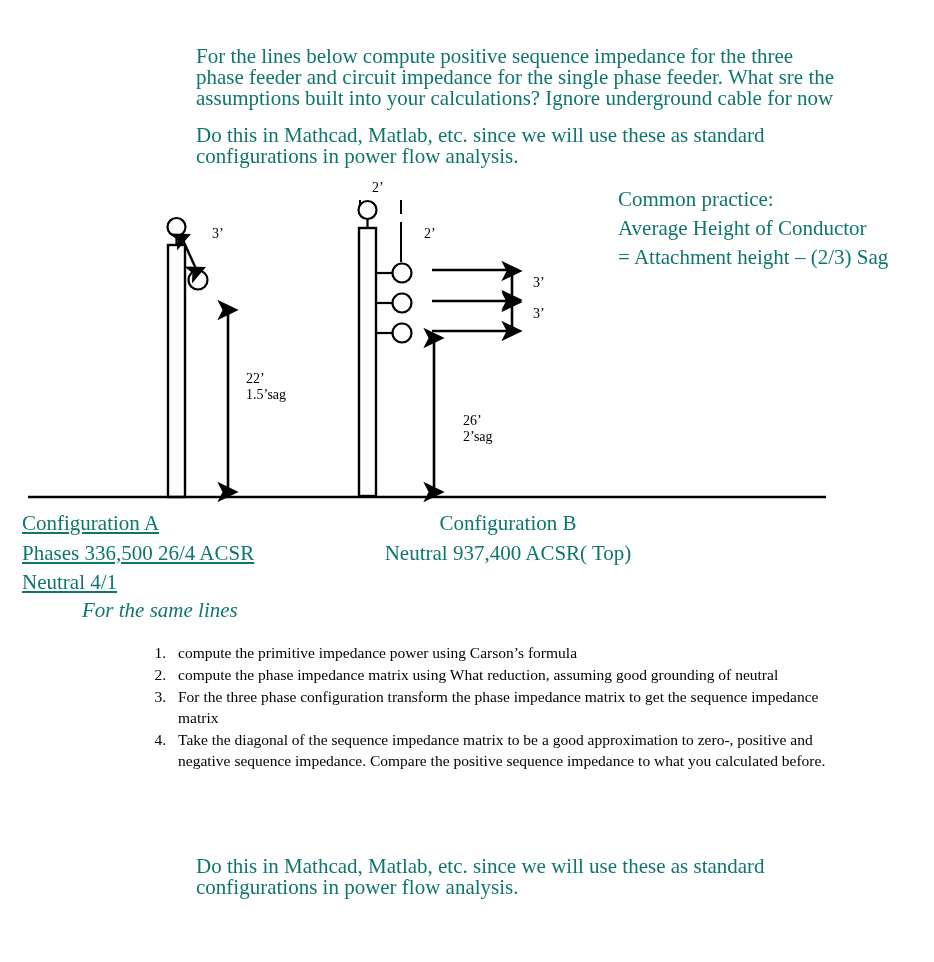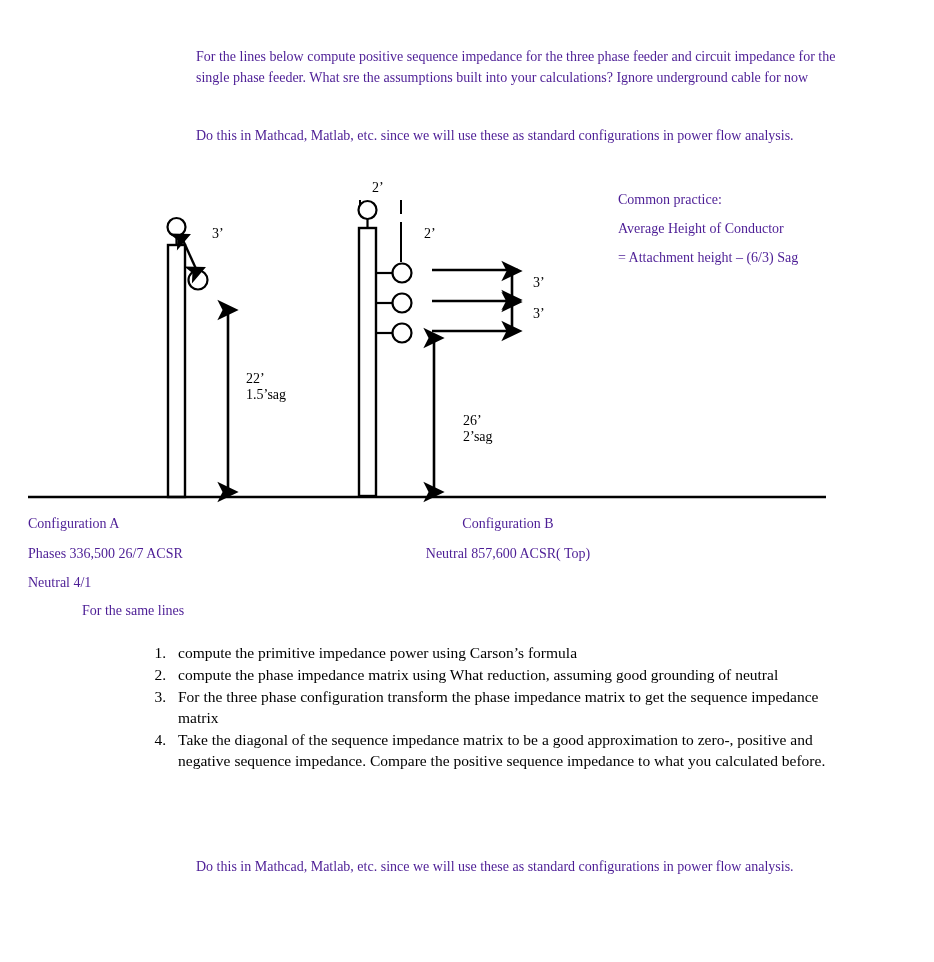--- a/index.html
+++ b/index.html
@@ -15,23 +15,23 @@
     font-family: "Liberation Serif", "DejaVu Serif", serif;
     color: #000000;
     overflow: hidden;
   }
   .page {
     position: absolute;
     inset: 0;
   }
   .para {
     position: absolute;
-    font-size: 14px;
+    font-size: 21px;
     line-height: 21px;
-    color: #4c1d95;
+    color: #0f766e;
   }
   .para p { margin: 0; }
   .para p + p { margin-top: 8px; }
 
   
   #intro-para-1 { left: 196px; top: 46px; width: 640px; }
   #intro-para-2 { left: 196px; top: 125px; width: 640px; }
 
   
   #common-practice-note { left: 618px; top: 189px; width: 300px; }
@@ -40,26 +40,26 @@
   #figure {
     position: absolute;
     left: 0px;
     top: 170px;
     width: 934px;
     height: 340px;
   }
   #figure svg { display: block; }
 
   
-  #config-a-caption { left: 28px; top: 513px; width: 300px; }
+  #config-a-caption { left: 22px; top: 513px; width: 300px; text-decoration: underline; }
   #config-b-caption { left: 343px; top: 513px; width: 330px; text-align: center; }
   #config-a-caption p, #config-b-caption p { line-height: 21.5px; }
 
   
-  #same-lines-heading { left: 82px; top: 600px; width: 400px; }
+  #same-lines-heading { left: 82px; top: 600px; width: 400px; font-style: italic; }
 
   
   #task-list {
     position: absolute;
     left: 140px;
     top: 642px;
     width: 700px;
     margin: 0;
     padding: 0;
     list-style: none;
@@ -98,21 +98,21 @@
     <p>For the lines below compute positive sequence impedance for the three phase feeder and circuit impedance for the single phase feeder. What sre the assumptions built into your calculations? Ignore underground cable for now</p>
   </div>
 
   <div class="para" id="intro-para-2">
     <p>Do this in Mathcad, Matlab, etc. since we will use these as standard configurations in power flow analysis.</p>
   </div>
 
   <div class="para" id="common-practice-note">
     <p>Common practice:</p>
     <p>Average Height of Conductor</p>
-    <p>= Attachment height – (6/3) Sag</p>
+    <p>= Attachment height – (2/3) Sag</p>
   </div>
 
   <div id="figure">
     <svg width="934" height="340" viewBox="0 0 934 340" xmlns="http://www.w3.org/2000/svg">
       <defs>
         <marker id="arrHead" markerWidth="9" markerHeight="9" refX="4.5" refY="4.5" orient="auto">
           <path d="M 0.6 8.6 L 4.5 0.4 L 8.4 8.6 L 4.5 6.6 Z" fill="#000"></path>
         </marker>
         <marker id="arrTail" markerWidth="9" markerHeight="9" refX="4.5" refY="4.5" orient="auto">
           <path d="M 0.6 8.6 L 4.5 0.4 L 8.4 8.6 L 4.5 6.6 Z" fill="#000"></path>
@@ -174,27 +174,27 @@
         <text class="fig-label" x="463" y="255">26’</text>
         <text class="fig-label" x="463" y="271">2’sag</text>
       </g>
 
       <line x1="28" y1="327" x2="826" y2="327" stroke="#000" stroke-width="2.6"></line>
     </svg>
   </div>
 
   <div class="para" id="config-a-caption">
     <p>Configuration A</p>
-    <p>Phases 336,500 26/7 ACSR</p>
+    <p>Phases 336,500 26/4 ACSR</p>
     <p>Neutral 4/1</p>
   </div>
 
   <div class="para" id="config-b-caption">
     <p>Configuration B</p>
-    <p>Neutral 857,600  ACSR( Top)</p>
+    <p>Neutral 937,400  ACSR( Top)</p>
   </div>
 
   <div class="para" id="same-lines-heading">
     <p>For the same lines</p>
   </div>
 
   <ol id="task-list">
     <li>
       <span class="num">1.</span>
       <span>compute the primitive impedance power using Carson’s formula</span>

